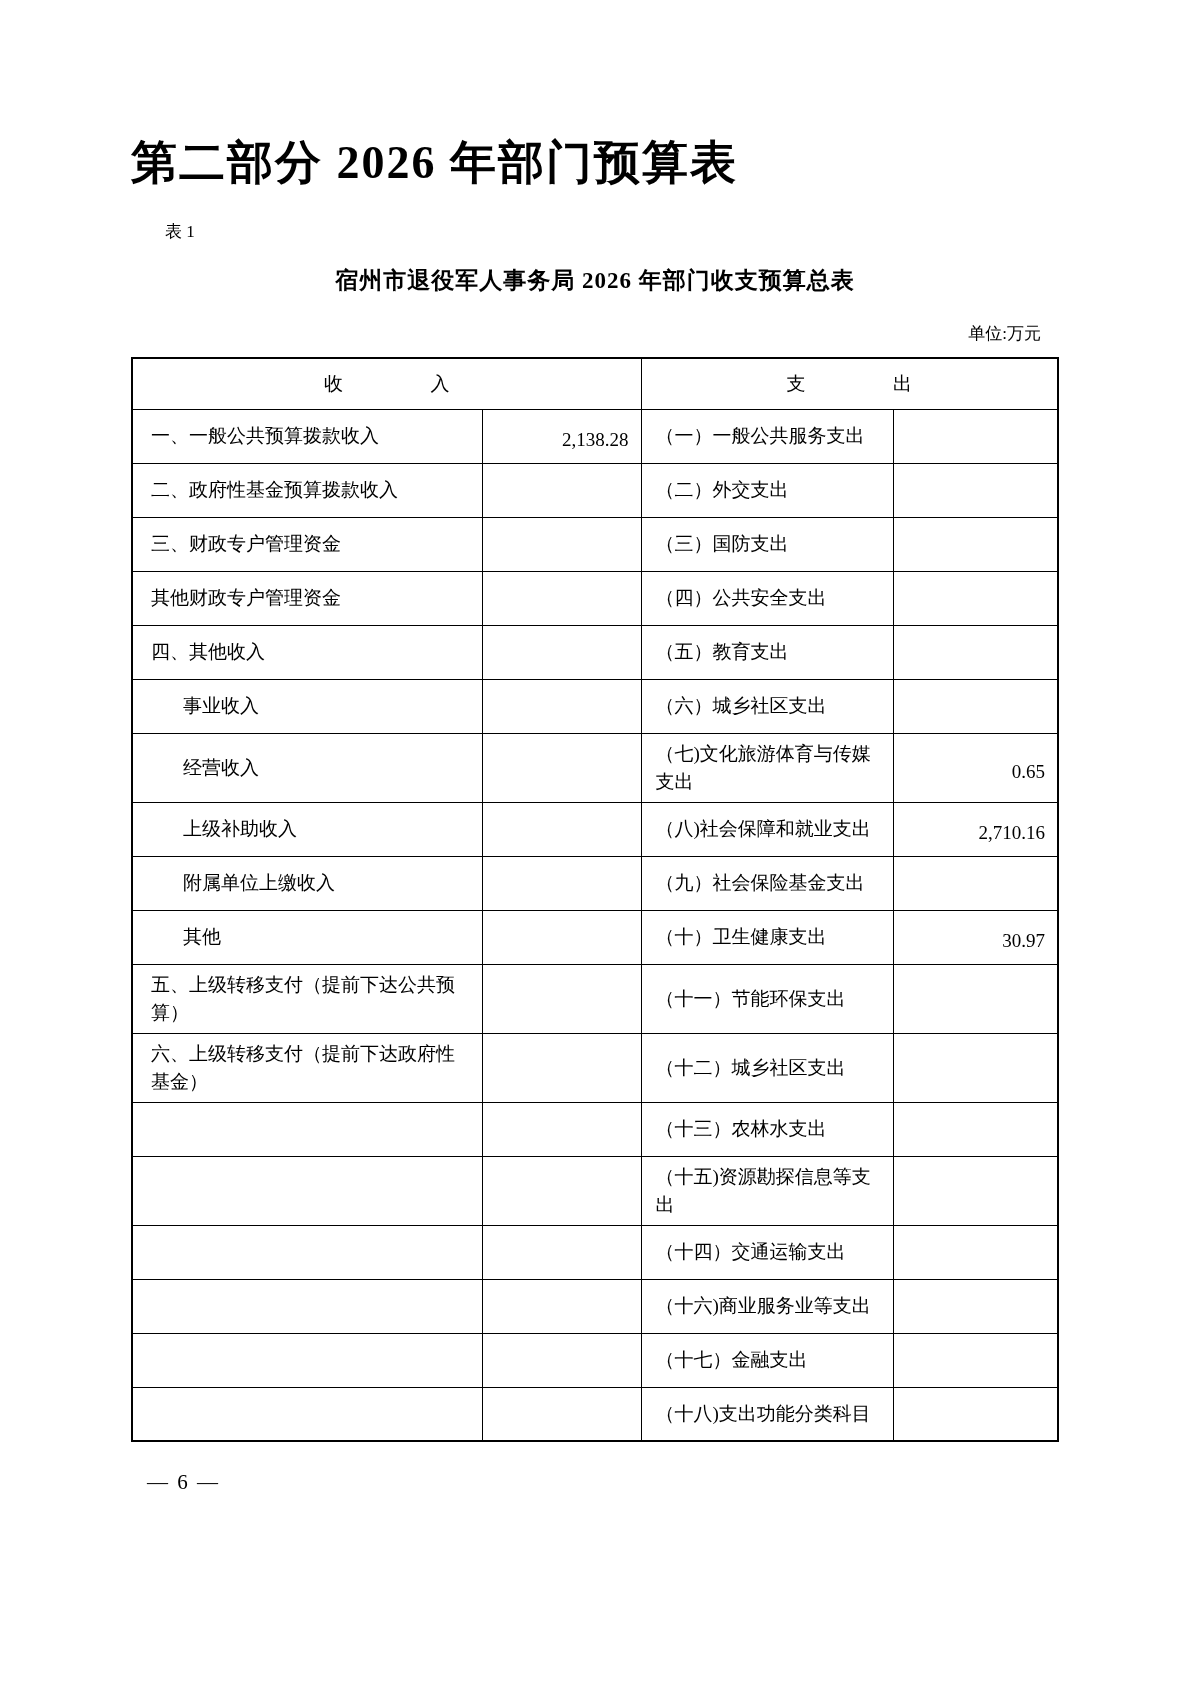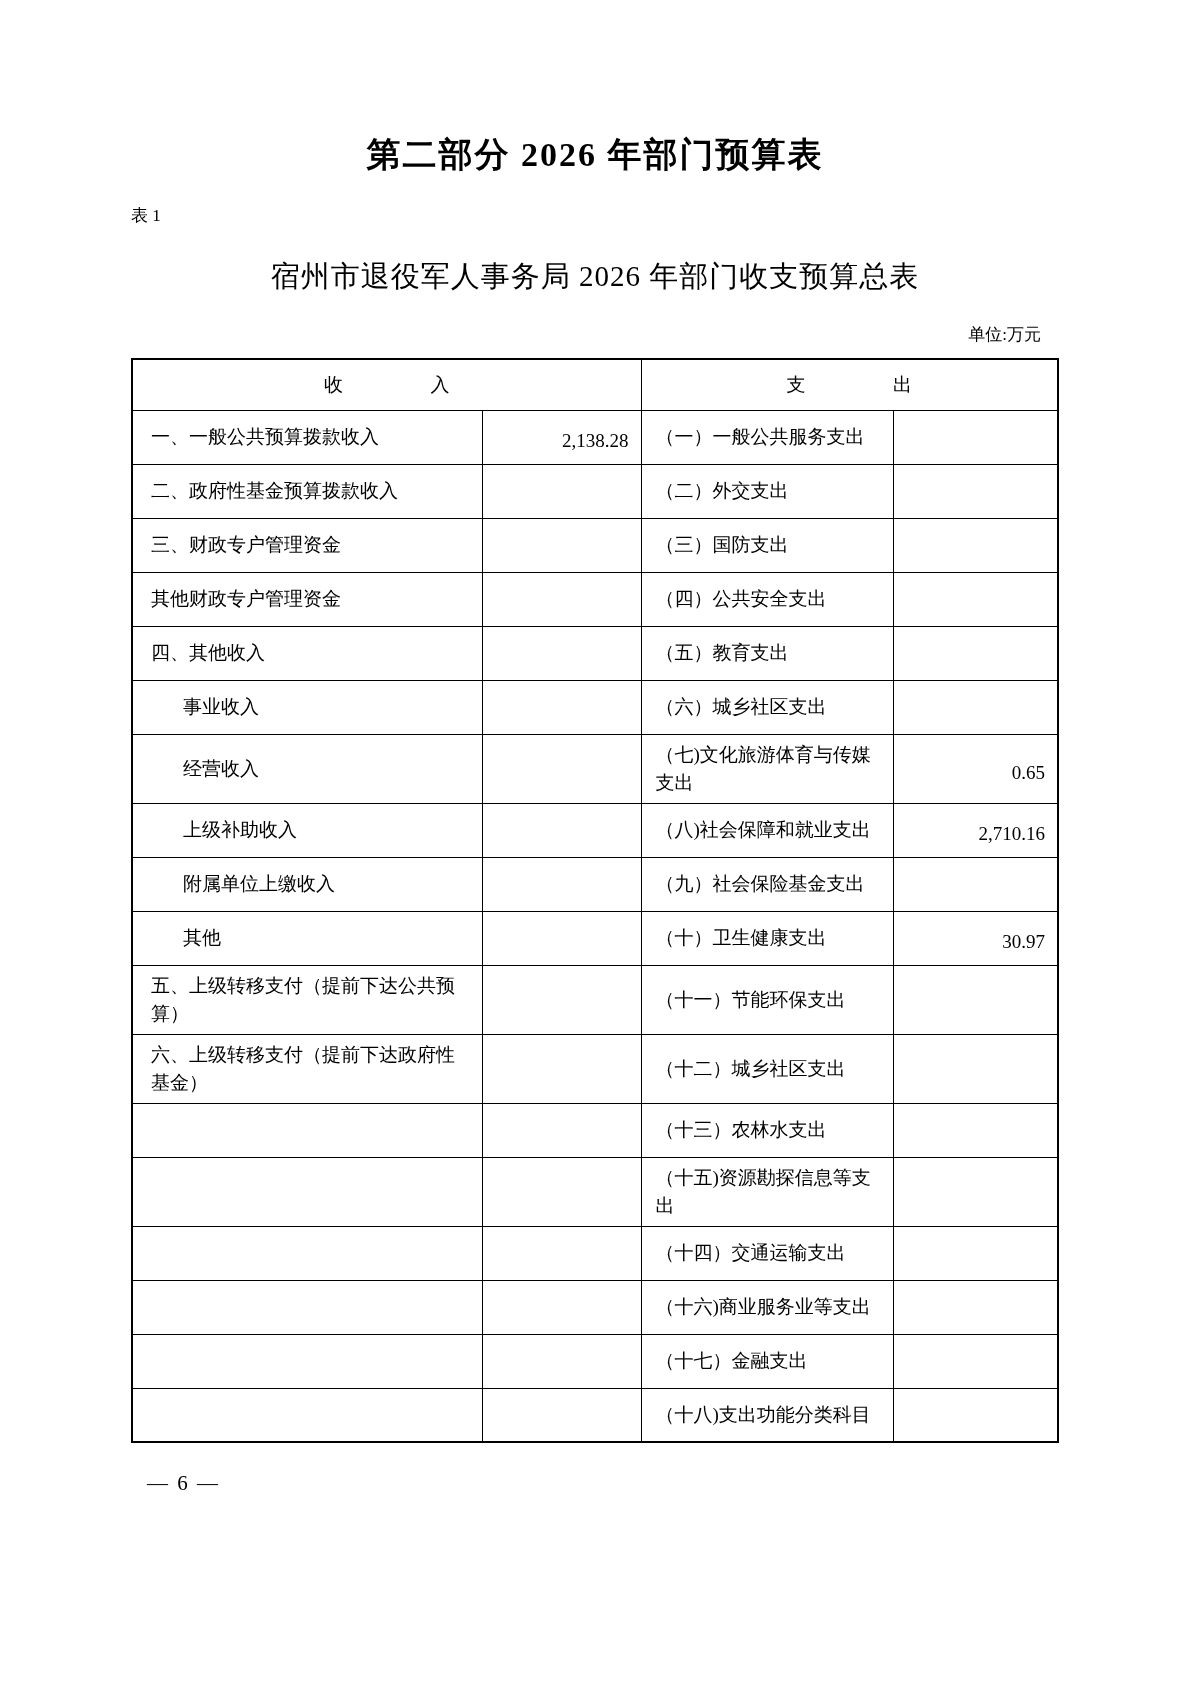--- a/index.html
+++ b/index.html
@@ -13,36 +13,37 @@
     font-family: "Liberation Serif", "DejaVu Serif", serif;
     position: relative;
     overflow: hidden;
   }
   .content {
     width: 928px;
     margin: 0 auto;
   }
   .section-title {
     padding-top: 132px;
-    text-align: center;
-    font-size: 34px;
+    text-align: left;
+    font-size: 46px;
     font-weight: bold;
     letter-spacing: 2px;
     white-space: pre;
   }
   .table-label {
     margin-top: 26px;
     font-size: 17px;
     text-align: left;
+    margin-left: 34px;
   }
   .table-title {
-    margin-top: 30px;
+    margin-top: 22px;
     text-align: center;
-    font-size: 29px;
-    font-weight: normal;
+    font-size: 23px;
+    font-weight: bold;
     letter-spacing: 1px;
     white-space: pre;
   }
   .unit-note {
     margin-top: 26px;
     margin-bottom: 12px;
     text-align: right;
     padding-right: 18px;
     font-size: 17px;
   }

